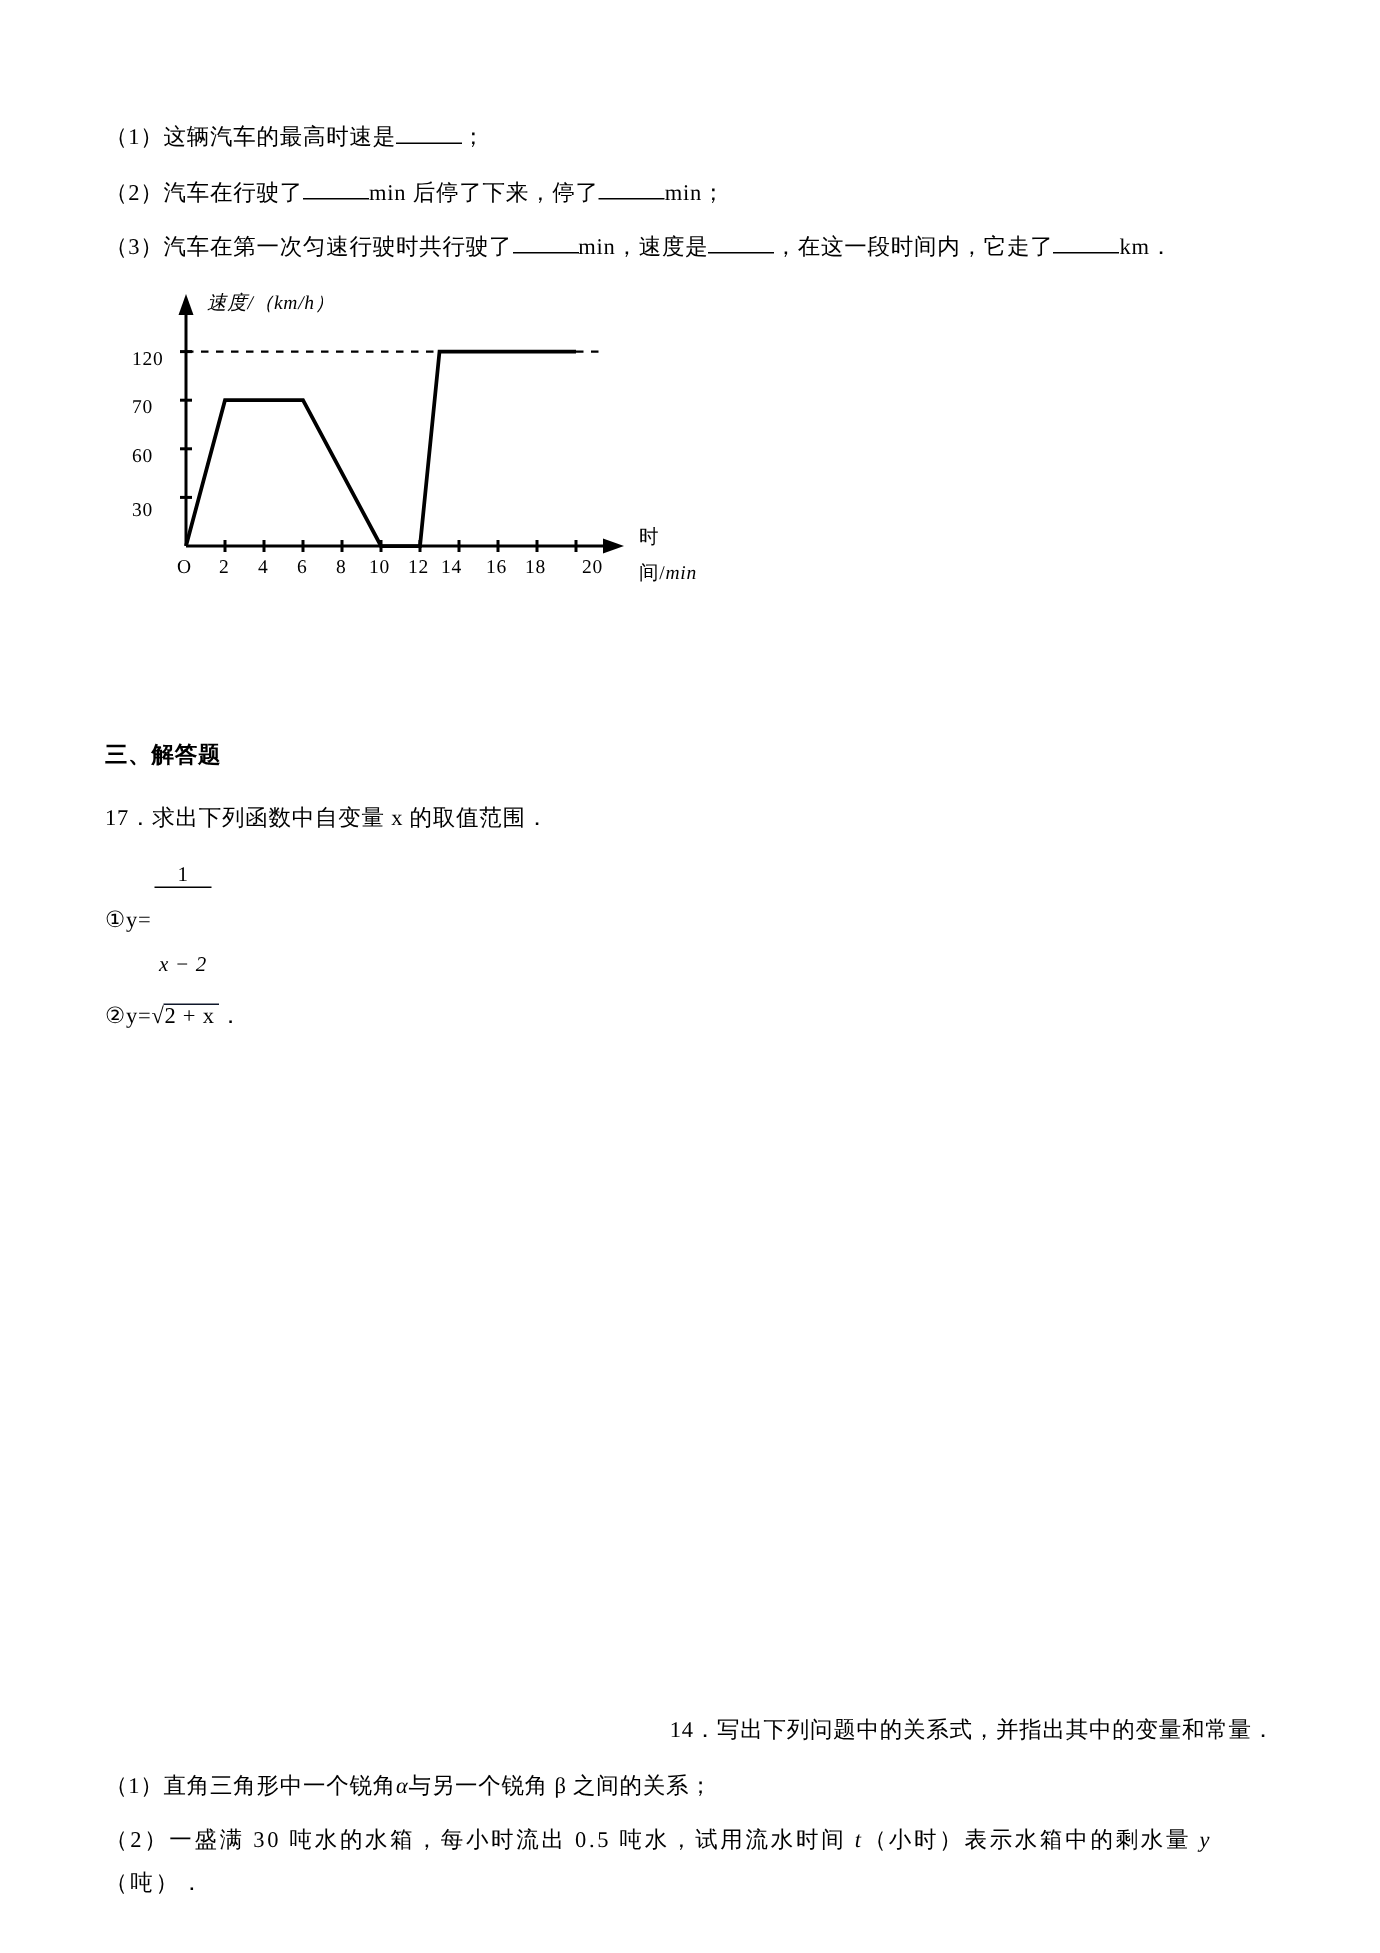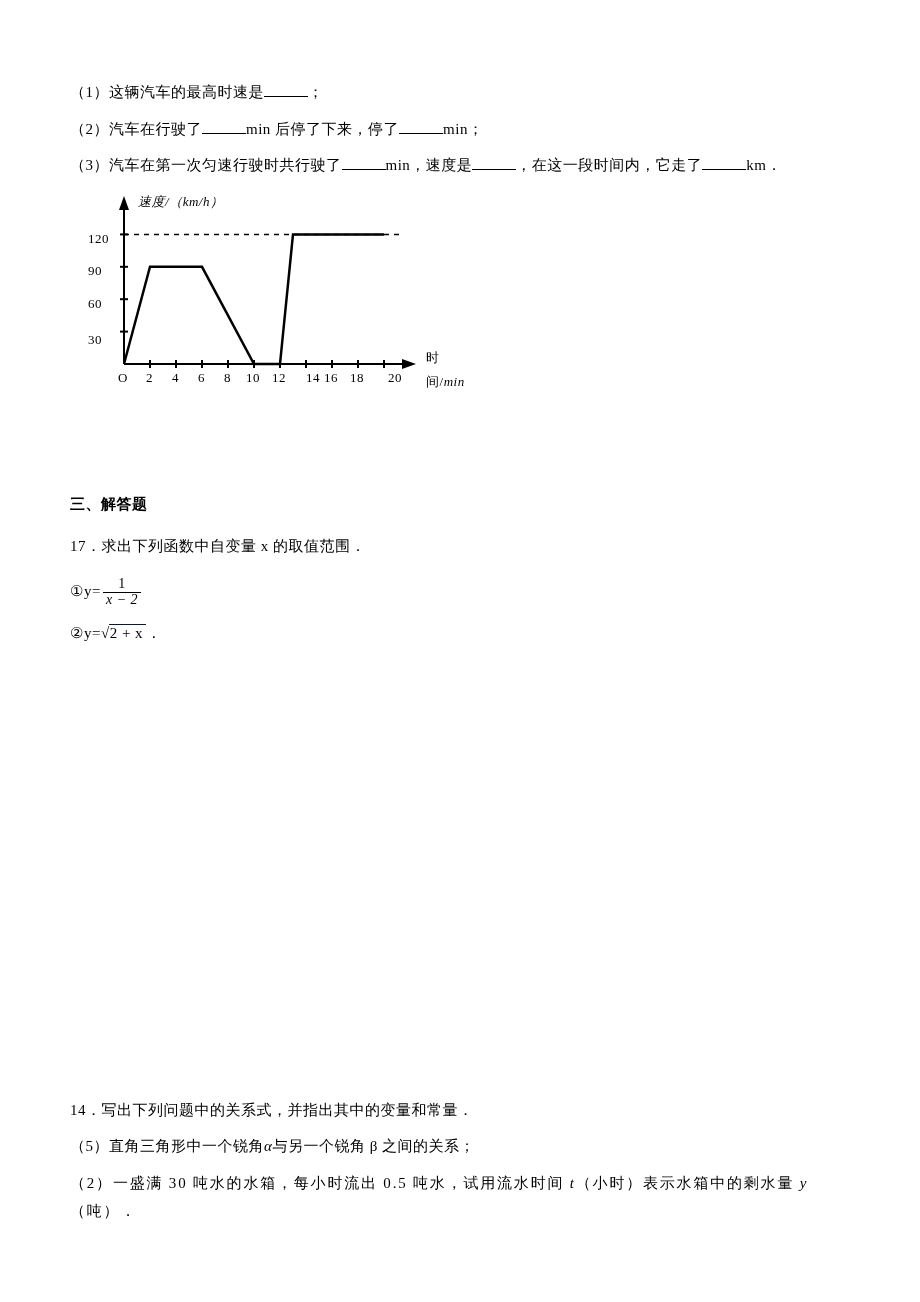--- a/index.html
+++ b/index.html
@@ -39,21 +39,21 @@
       display: inline-block;
       vertical-align: middle;
       text-align: center;
       font-style: normal;
       font-family: "Times New Roman", serif;
       line-height: 1.05;
       font-size: 14px;
       margin-left: 2px;
     }
     .frac .num { display:block; border-bottom:1px solid #000; padding:0 3px; }
-    .frac .den { display:block; padding:0 3px; font-style: italic; }
+    .frac .den { display:block; padding:0 3px; font-style: italic; margin-top: 45px; }
     .sqrt {
       display:inline-block;
       position: relative;
       font-family: "Times New Roman", serif;
     }
     .sqrt::before {
       content: "√";
       font-style: normal;
     }
     .sqrt .radicand {
@@ -94,21 +94,21 @@
       text-align: left;
       font-size: 13px;
       font-family:"Times New Roman",serif;
     }
     .xtick {
       position:absolute;
       top: 178px;
       font-size: 13px;
       font-family:"Times New Roman",serif;
     }
-    .q14 { margin-top: 10px; }
+    .q14 { margin-top: 10px; text-align: right; }
     .ital { font-style: italic; font-family: "Times New Roman", serif; }
     .greek { font-family: "Times New Roman", serif; }
   </style>
 </head>
 <body>
 
 <p>
   <span>（1）这辆汽车的最高时速是</span><span class="blank"></span><span>；</span>
 </p>
 
@@ -150,30 +150,30 @@
     <polyline fill="none" stroke="#000" stroke-width="2.5" points="54,176 80,78.8 132,78.8 184,176 210,176 223,46.4 314,46.4"></polyline>
   </svg>
   <div class="chart-y-label">
     <span>速度/</span><span>（</span><span class="unit">km/h</span><span>）</span>
   </div>
   <div class="chart-x-label">
     <span>时间/</span><span class="unit">min</span>
   </div>
   <div class="ytick" style="top:140px">30</div>
   <div class="ytick" style="top:104px">60</div>
-  <div class="ytick" style="top:71px">90</div>
+  <div class="ytick" style="top:71px">70</div>
   <div class="ytick" style="top:39px">120</div>
   <div class="xtick" style="left:48px">O</div>
   <div class="xtick" style="left:76px">2</div>
   <div class="xtick" style="left:102px">4</div>
   <div class="xtick" style="left:128px">6</div>
   <div class="xtick" style="left:154px">8</div>
   <div class="xtick" style="left:176px">10</div>
   <div class="xtick" style="left:202px">12</div>
-  <div class="xtick" style="left:236px">14</div>
+  <div class="xtick" style="left:224px">14</div>
   <div class="xtick" style="left:254px">16</div>
   <div class="xtick" style="left:280px">18</div>
   <div class="xtick" style="left:318px">20</div>
 </div>
 
 <p class="section-title">三、解答题</p>
 
 <p class="q13">17．求出下列函数中自变量 x 的取值范围．</p>
 
 <p style="margin-top:16px;">
@@ -182,18 +182,18 @@
 
 <p style="margin-top:12px;">
   <span class="circled">②y=</span><span class="sqrt"><span class="radicand">2 + x</span></span><span>．</span>
 </p>
 
 <div class="big-gap"></div>
 
 <p class="q14">14．写出下列问题中的关系式，并指出其中的变量和常量．</p>
 
 <p>
-  <span>（5）直角三角形中一个锐角</span><span class="ital">α</span><span>与另一个锐角 </span><span class="greek">β</span><span> 之间的关系；</span>
+  <span>（1）直角三角形中一个锐角</span><span class="ital">α</span><span>与另一个锐角 </span><span class="greek">β</span><span> 之间的关系；</span>
 </p>
 
 <p style="letter-spacing:1.8px;">
   <span>（2）一盛满 30 吨水的水箱，每小时流出 0.5 吨水，试用流水时间 </span><span class="ital">t</span><span>（小时）表示水箱中的剩水量 </span><span class="ital">y</span><span>（吨）．</span>
 </p>
 
 </body></html>

